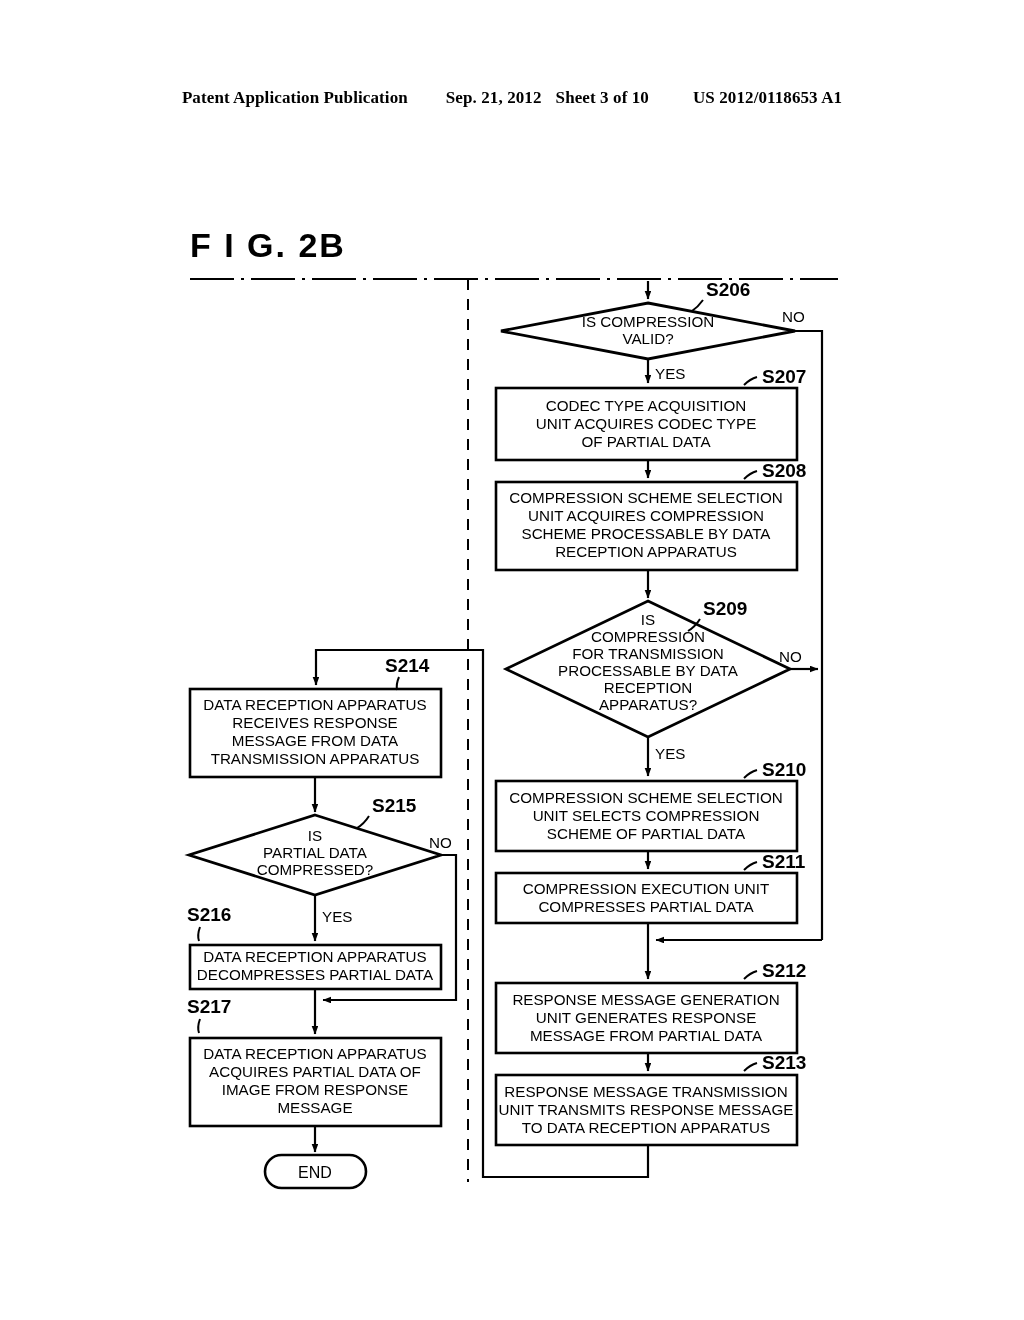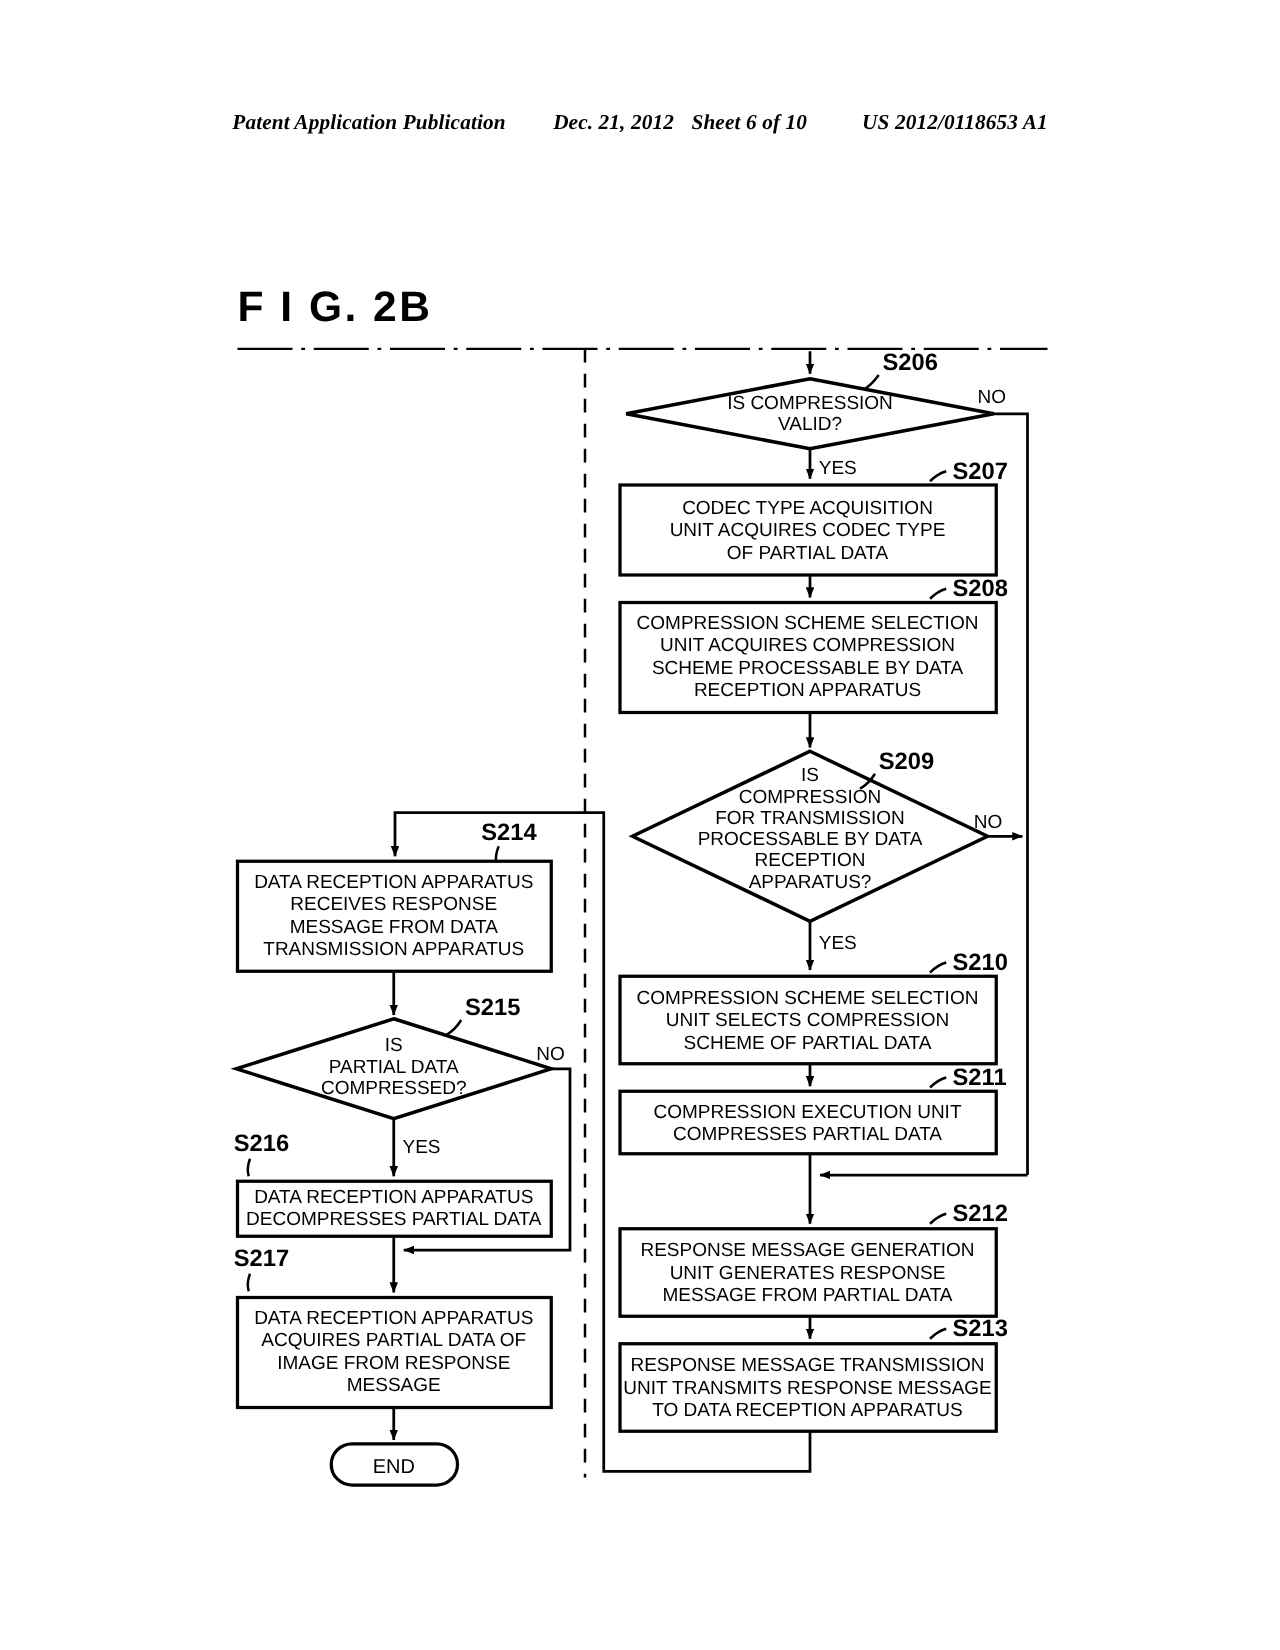--- a/index.html
+++ b/index.html
@@ -26,21 +26,21 @@
     top: 88px;
     left: 0;
     width: 1024px;
     text-align: center;
     font-family: "Liberation Serif", serif;
     font-weight: bold;
     font-size: 17px;
     letter-spacing: 0.1px;
     white-space: pre;
   }
-  .hdr span { display: inline-block; vertical-align: baseline; font-style: italic; }
+  .hdr span { display: inline-block; vertical-align: baseline; }
   .hdr .gap1 { width: 38px; }
   .hdr .gap2 { width: 14px; }
   .hdr .gap3 { width: 44px; }
 
   svg#flow {
     position: absolute;
     left: 0; top: 0;
     width: 1024px;
     height: 1320px;
   }
@@ -104,21 +104,21 @@
     stroke: #000000;
     stroke-width: 1.8;
     stroke-dasharray: 44 7 3 7;
   }
 </style>
 </head>
 <body>
 
 <div id="page">
 
-  <div class="hdr"><span>Patent Application Publication</span><span class="gap1"></span><span>Dec. 21, 2012</span><span class="gap2"></span><span>Sheet 6 of 10</span><span class="gap3"></span><span>US 2012/0118653 A1</span></div>
+  <div class="hdr"><span>Patent Application Publication</span><span class="gap1"></span><span>Sep. 21, 2012</span><span class="gap2"></span><span>Sheet 3 of 10</span><span class="gap3"></span><span>US 2012/0118653 A1</span></div>
 
   <svg id="flow" viewBox="0 0 1024 1320">
     <defs>
       <marker id="ah" markerWidth="10" markerHeight="10" refX="8.2" refY="3.4" orient="auto" markerUnits="userSpaceOnUse">
         <path d="M0,0 L8.6,3.4 L0,6.8 z" fill="#000"></path>
       </marker>
     </defs>
 
     <text class="figtitle" x="190" y="257">F I G.  2B</text>
 

